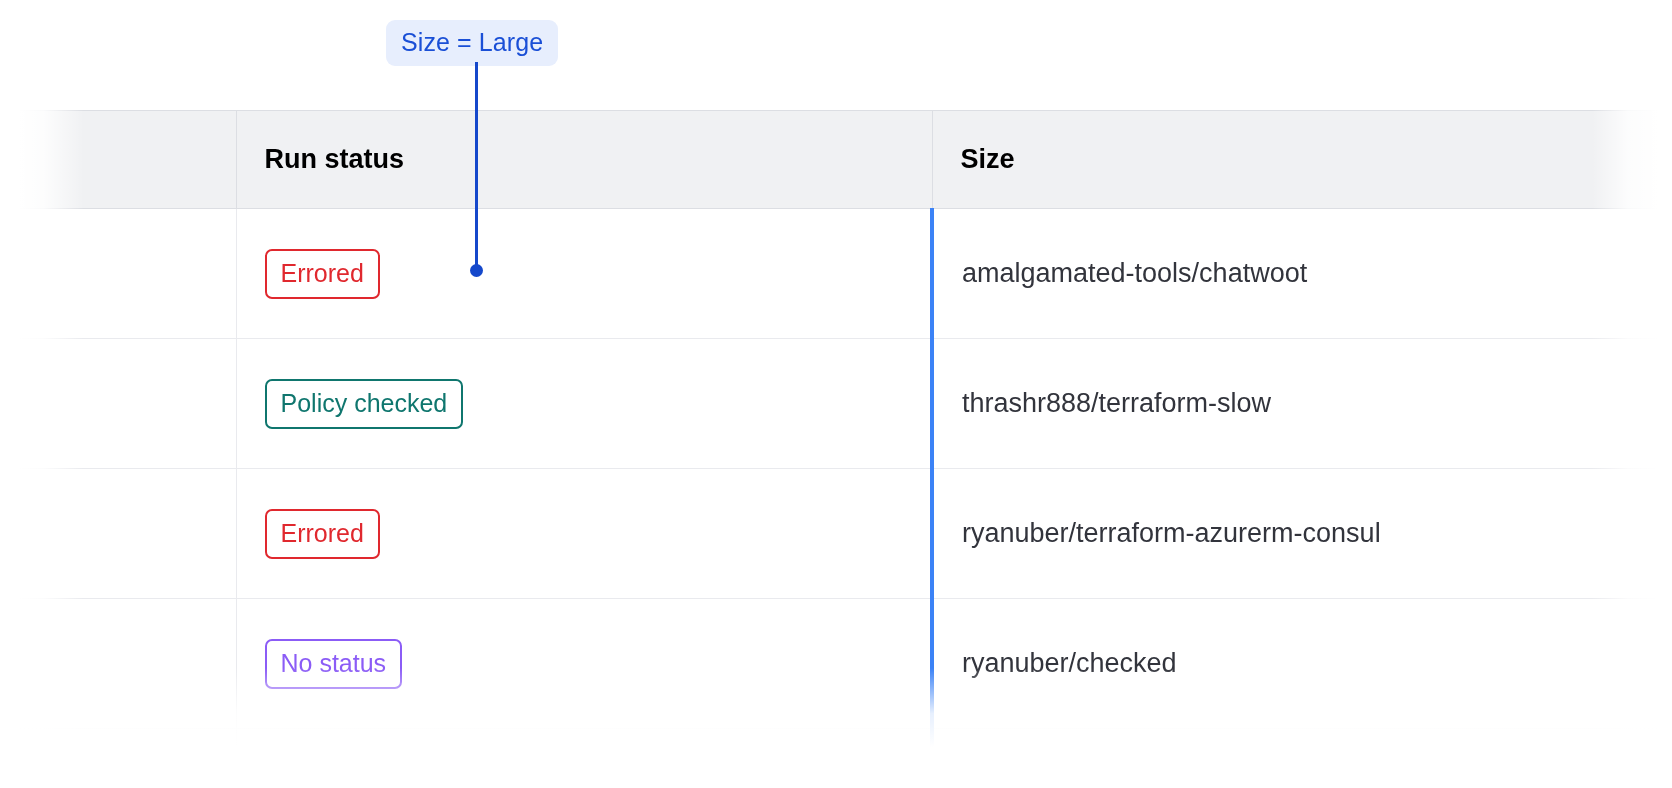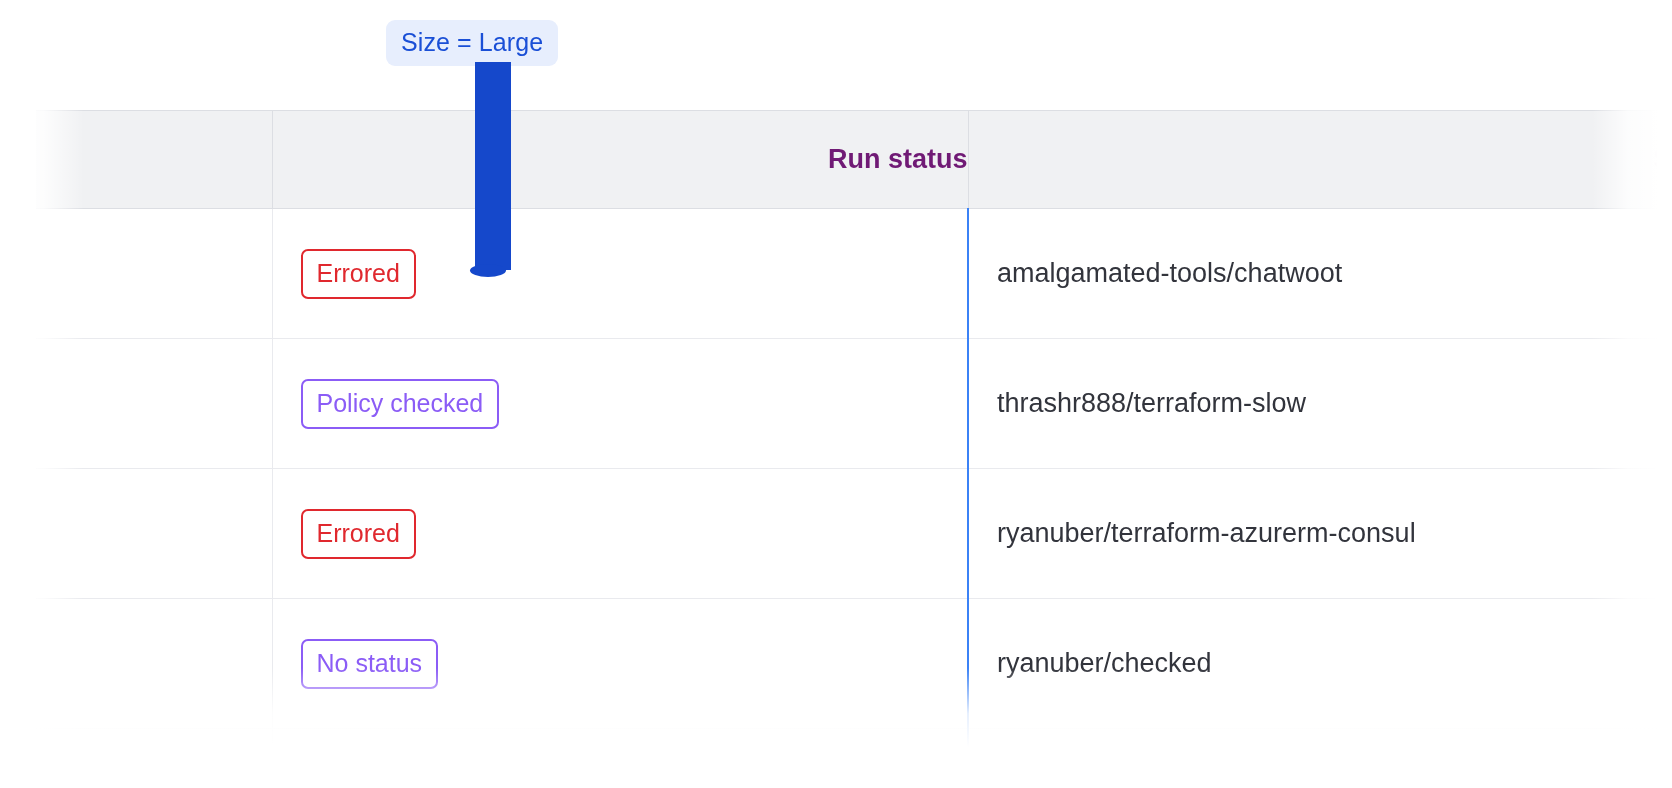--- a/index.html
+++ b/index.html
@@ -1,15 +1,15 @@
 <!DOCTYPE html>
 <html><head>
 <meta charset="utf-8">
 <style>
-  * { box-sizing: border-box; padding-left: 36px; }
+  * { box-sizing: border-box; }
   html, body {
     margin: 0; padding: 0;
     background: #ffffff;
   }
   body {
     width: 1672px; height: 788px;
     position: relative;
     overflow: hidden;
     font-family: "Liberation Sans", sans-serif;
     -webkit-font-smoothing: antialiased;
@@ -65,25 +65,25 @@
   }
   col.col-spacer { width: 236px; }
   col.col-status { width: 696px; }
   col.col-repo   { width: 740px; }
 
   thead tr { height: 98px; }
   thead th {
     background: #f0f1f3;
     border-top: 1px solid #dcdee3;
     border-bottom: 1px solid #dcdee3;
-    text-align: right;
+    text-align: left;
     vertical-align: middle;
     font-size: 27px;
     font-weight: bold;
-    color: #701a75;
+    color: #000000;
     padding: 0;
   }
   thead th.th-spacer { border-right: 1px solid #dcdee3; }
   thead th.th-status {
     padding-left: 28px;
     border-right: 1px solid #dcdee3;
   }
   thead th.th-repo {
     padding-left: 28px;
     border-right: 1px solid #dcdee3;
@@ -92,21 +92,21 @@
   tbody tr { height: 130px; }
   tbody td {
     border-bottom: 1px solid #e9eaee;
     vertical-align: middle;
     padding: 0;
     background: #ffffff;
   }
   tbody td.td-spacer { border-right: 1px solid #e9eaee; }
   tbody td.td-status {
     padding-left: 28px;
-    border-right: 2px solid #3b82f6;
+    border-right: 4px solid #3b82f6;
   }
   tbody td.td-repo {
     padding-left: 28px;
     border-right: 1px solid #e9eaee;
     font-size: 27px;
     color: #32343c;
     white-space: nowrap;
   }
 
   
@@ -114,21 +114,21 @@
     display: inline-block;
     border: 2px solid currentColor;
     border-radius: 7px;
     padding: 8px 14px 10px 14px;
     font-size: 25px;
     line-height: 28px;
     background: #ffffff;
     white-space: nowrap;
   }
   .badge.errored        { color: #e0282e; }
-  .badge.policy-checked { color: #8b5cf6; }
+  .badge.policy-checked { color: #0f766e; }
   .badge.no-status      { color: #8b5cf6; }
 
   
   #fade-left {
     position: absolute;
     left: 0; top: 0; width: 84px; height: 788px;
     background: linear-gradient(to right, #ffffff 22%, rgba(255,255,255,0.85) 52%, rgba(255,255,255,0) 100%);
     z-index: 30;
     pointer-events: none;
   }

